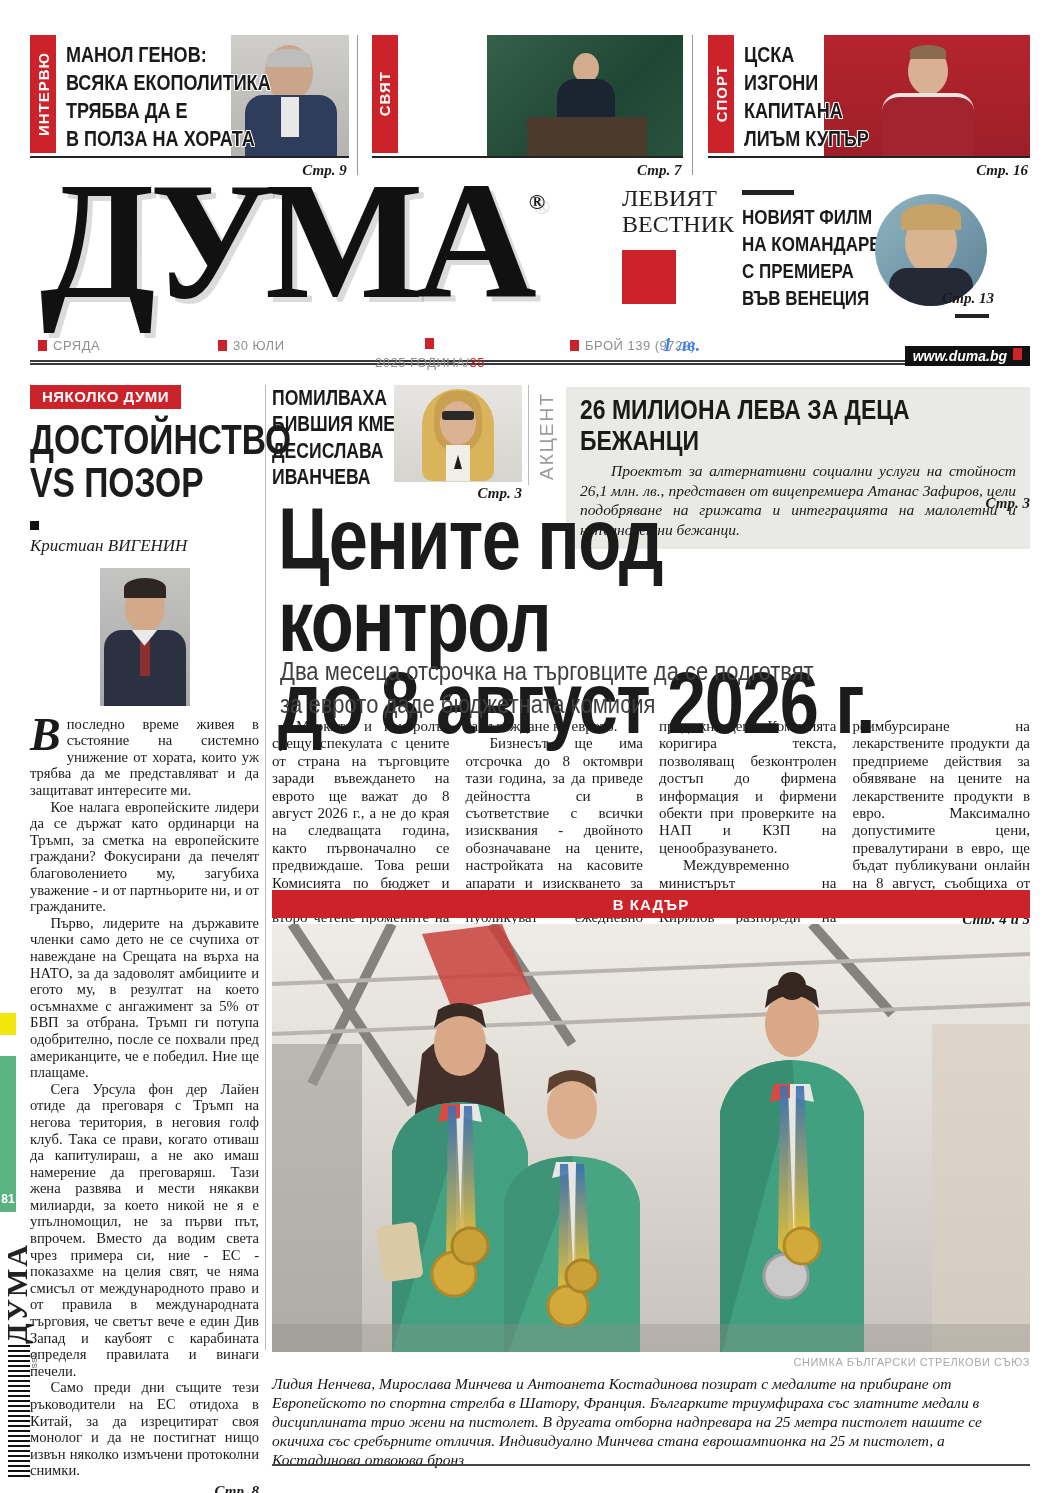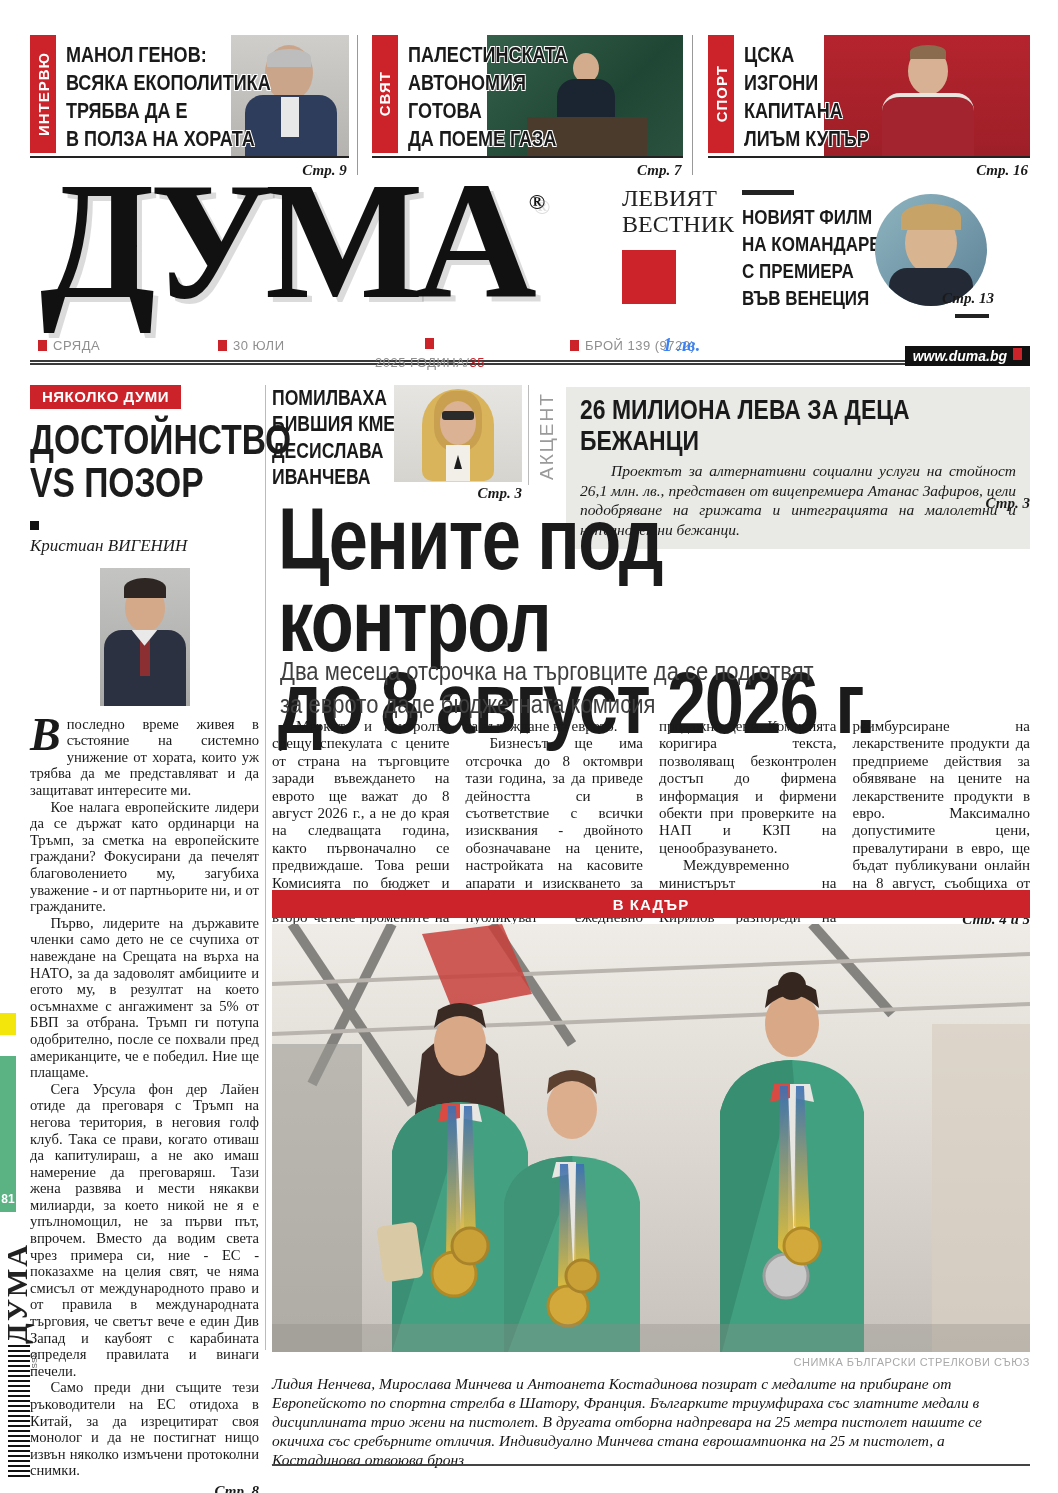--- a/index.html
+++ b/index.html
@@ -115,24 +115,20 @@
         <div class="body-sil" style="left:14px;top:60px;width:92px;height:62px;background:#2e3d5c;"></div>
         <div style="position:absolute;left:50px;top:62px;width:18px;height:40px;background:#e8e8e8;"></div>
       </div>
       <span class="teaser-page pageref">Стр. 9</span>
     </div>
     <div class="vdiv" style="margin-left:8px;"></div>
     <div class="teaser t2">
       <div class="redtab">
           <span>СВЯТ</span>
         </div>
-      <div class="teaser-title cond"><span class="squeeze">ПАЛЕСТИНСКАТА
-АВТОНОМИЯ
-ГОТОВА
-ДА ПОЕМЕ ГАЗА</span></div>
       <div class="teaser-photo" style="width:196px;background:linear-gradient(135deg,#35604a,#1f4634 60%,#2a523f);">
         <div class="head" style="left:86px;top:18px;width:26px;height:30px;background:#d3ab8d;"></div>
         <div class="body-sil" style="left:70px;top:44px;width:58px;height:40px;background:#1b2431;"></div>
         <div style="position:absolute;left:40px;top:82px;width:120px;height:40px;background:#4a3b2d;"></div>
       </div>
       <span class="teaser-page pageref">Стр. 7</span>
     </div>
     <div class="vdiv" style="margin-left:9px;"></div>
     <div class="teaser t3">
       <div class="redtab">

